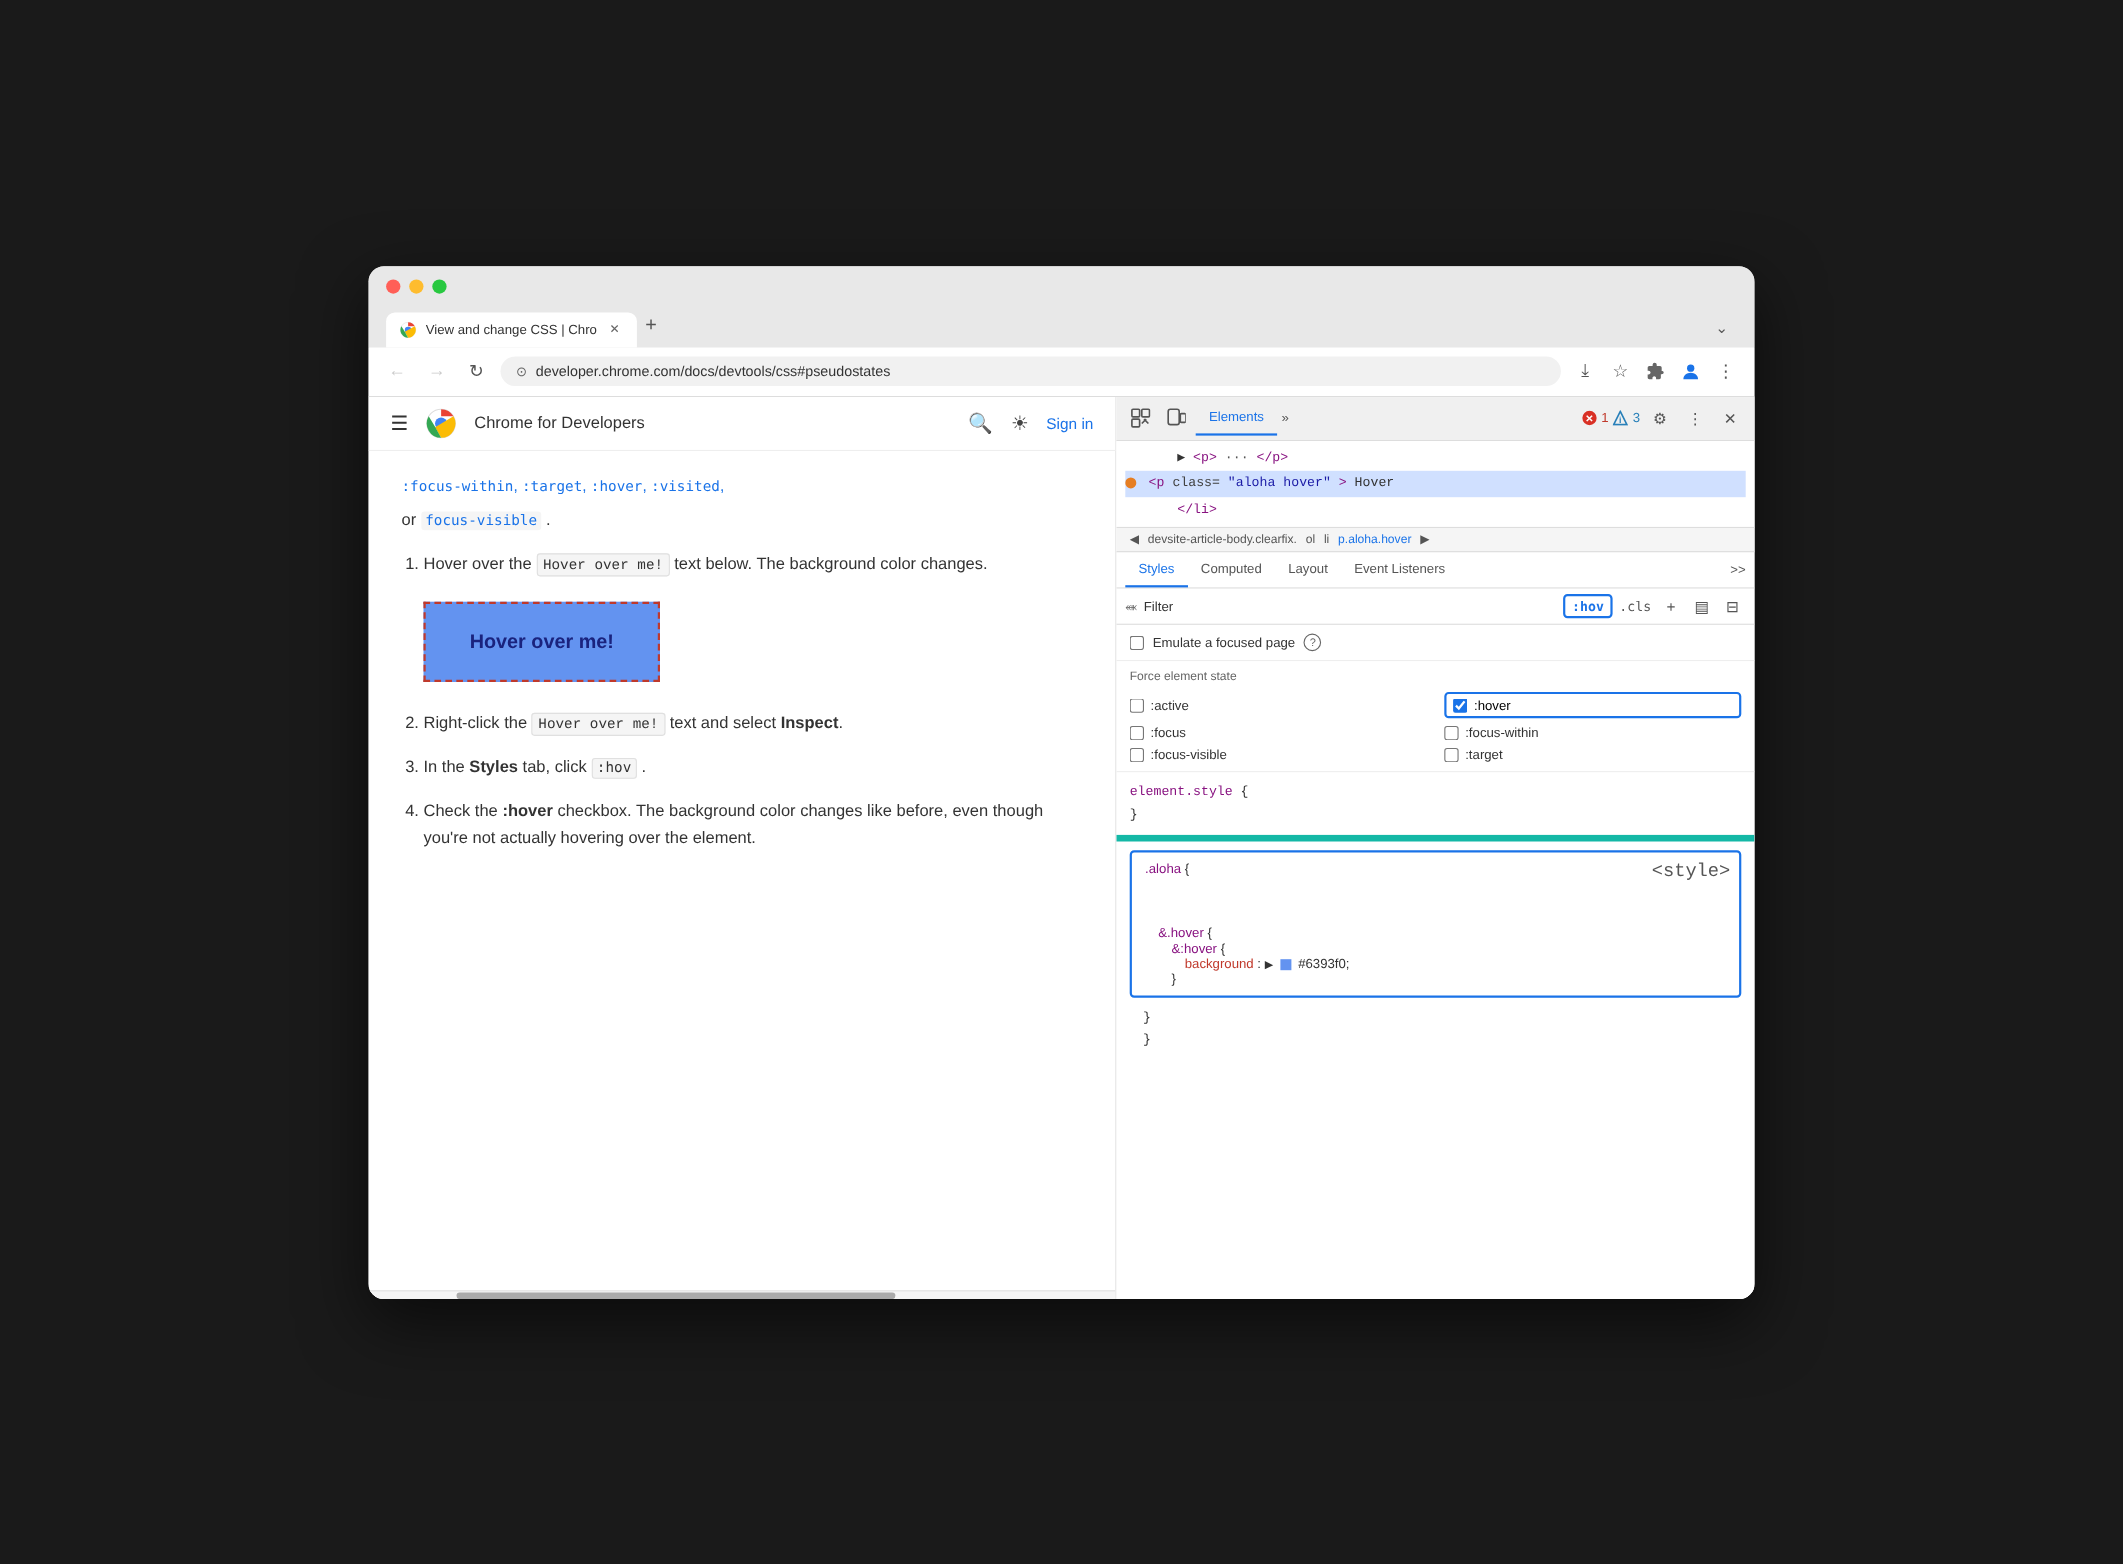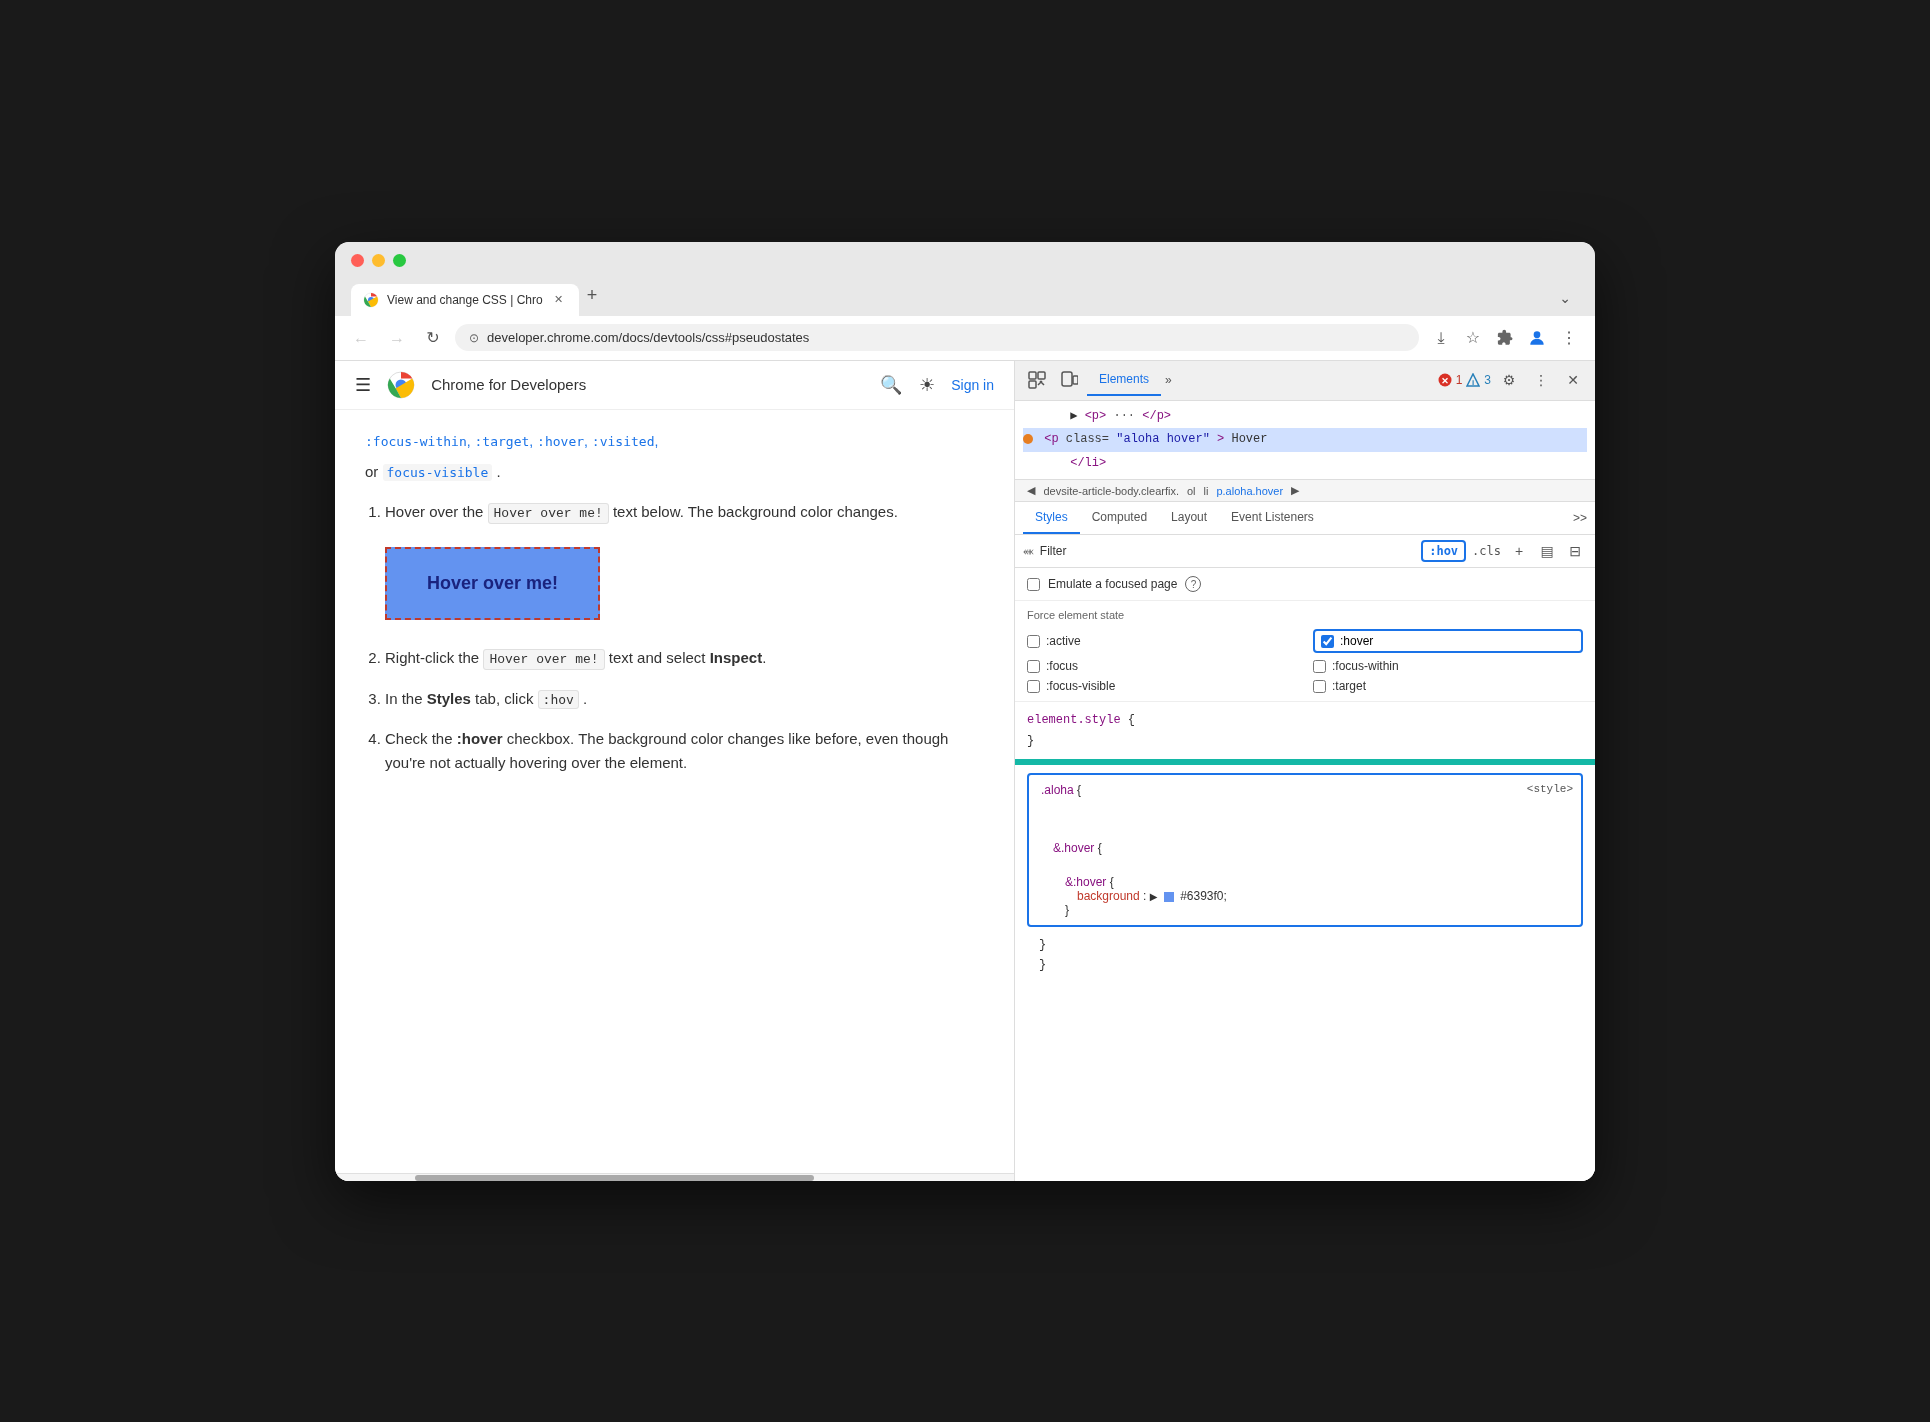--- a/index.html
+++ b/index.html
@@ -643,21 +643,21 @@
       margin: 4px 0;
       position: relative;
     }
 
     .style-source {
       position: absolute;
       right: 8px;
       top: 8px;
       color: #555;
       font-family: 'Courier New', monospace;
-      font-size: 11px;
+      font-size: 17px;
     }
 
     .color-swatch {
       display: inline-block;
       width: 10px;
       height: 10px;
       background: #6393f0;
       vertical-align: middle;
       margin: 0 3px;
     }
@@ -947,21 +947,21 @@
         <div class="css-rule-box">
           <span class="style-source">&lt;style&gt;</span>
           <div>
             <span class="css-selector">.aloha</span>
             <span class="css-brace"> {</span>
           </div>
           <div style="padding-left: 12px; margin-top: 44px;">
             <span class="css-selector">&amp;.hover</span>
             <span class="css-brace"> {</span>
           </div>
-          <div style="padding-left: 24px; margin-top: 20px;">
+          <div style="padding-left: 24px;">
             <span class="css-selector">&amp;:hover</span>
             <span class="css-brace"> {</span>
           </div>
           <div style="padding-left: 36px;">
             <span class="css-prop">background</span>
             <span class="css-colon">: </span>
             <span class="color-arrow">▶</span>
             <span class="color-swatch"></span>
             <span class="css-val">#6393f0;</span>
           </div>

